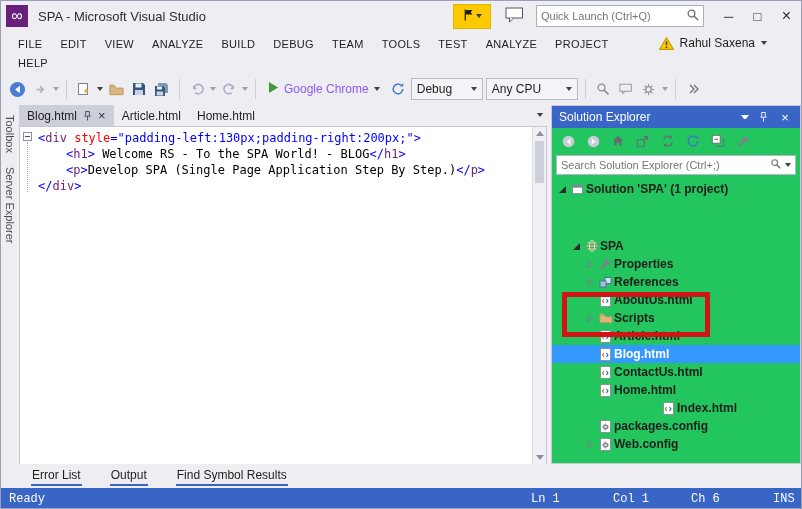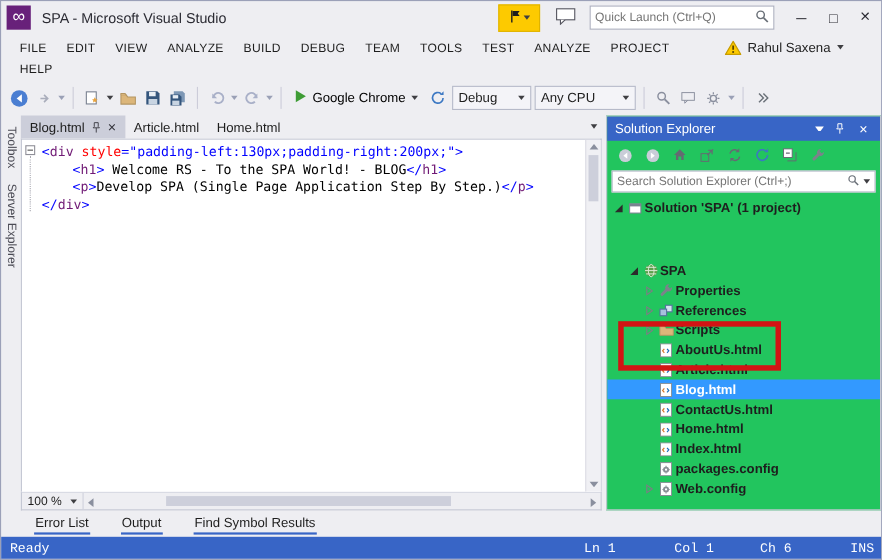--- a/index.html
+++ b/index.html
@@ -27,21 +27,21 @@
   .user-area { position:absolute; right:34px; top:5px; display:flex; align-items:center; gap:6px; font-size:12px; }
 
   
   .toolbar { height:32px; display:flex; align-items:center; padding:0 6px; gap:3px; }
   .tb-icon { min-width:20px; height:22px; display:flex; align-items:center; justify-content:center; }
   .tb-sep { width:1px; height:20px; background:#ccccd9; margin:0 4px; flex:0 0 auto; }
   .caret-down { width:0; height:0; border-left:3.5px solid transparent; border-right:3.5px solid transparent; border-top:4px solid #3e3e42; display:inline-block; }
   .caret-down.dim { border-top-color:#9aa0b6; }
   .caret-down.white { border-top-color:#fff; }
   .run-btn { display:flex; align-items:center; gap:5px; padding:0 5px; height:22px; }
-  .run-label { font-size:12px; color:#000000; }
+  .run-label { font-size:12px; color:#8b5cf6; }
   .combo { display:flex; align-items:center; justify-content:space-between; height:22px; border:1px solid #b6bac9; background:#f4f4f8; padding:0 5px; font-size:12px; gap:8px; }
   .combo.cfg { width:72px; } .combo.cpu { width:92px; }
 
   
   .main { display:flex; height:359px; }
   .side-strip { width:18px; display:flex; flex-direction:column; align-items:center; padding-top:10px; gap:14px; }
   .strip-label { writing-mode:vertical-rl; font-size:11px; color:#4b4b55; white-space:nowrap; }
 
   .editor-area { flex:1; display:flex; flex-direction:column; min-width:0; }
   .tabstrip { height:21px; display:flex; align-items:stretch; position:relative; }
@@ -301,31 +301,20 @@
       <div class="editor">
         <div class="fold-box"></div>
         <div class="fold-line"></div>
         <div class="code" id="code"><div class="code-line" style="padding-left: 0px;"><span class="seg-d">&lt;</span><span class="seg-e">div</span><span class="seg-t"> </span><span class="seg-a">style</span><span class="seg-d">=</span><span class="seg-v">"padding-left:130px;padding-right:200px;"</span><span class="seg-d">&gt;</span></div><div class="code-line" style="padding-left: 28px;"><span class="seg-d">&lt;</span><span class="seg-e">h1</span><span class="seg-d">&gt;</span><span class="seg-t"> Welcome RS - To the SPA World! - BLOG</span><span class="seg-d">&lt;/</span><span class="seg-e">h1</span><span class="seg-d">&gt;</span></div><div class="code-line" style="padding-left: 28px;"><span class="seg-d">&lt;</span><span class="seg-e">p</span><span class="seg-d">&gt;</span><span class="seg-t">Develop SPA (Single Page Application Step By Step.)</span><span class="seg-d">&lt;/</span><span class="seg-e">p</span><span class="seg-d">&gt;</span></div><div class="code-line" style="padding-left: 0px;"><span class="seg-d">&lt;/</span><span class="seg-e">div</span><span class="seg-d">&gt;</span></div></div>
         <div class="vscroll">
           <div class="vs-up"></div>
           <div class="vs-thumb"></div>
           <div class="vs-down"></div>
         </div>
       </div>
-      <div class="editor-bottom">
-        <div class="zoom-combo">
-          <span>100 %</span>
-          <span class="caret-down"></span>
-        </div>
-        <div class="hscroll">
-          <div class="hs-left"></div>
-          <div class="hs-thumb"></div>
-          <div class="hs-right"></div>
-        </div>
-      </div>
     </div>
 
     <div class="splitter"></div>
 
     <div class="solution-explorer">
       <div class="se-header">
         <span class="se-title">Solution Explorer</span>
         <span class="se-hicon caret-down white" style="width:8px;height:4px;"></span>
         <span class="se-hicon">
             <svg width="9" height="12" viewBox="0 0 10 12">
@@ -447,20 +436,31 @@
             </span>
             <span class="tree-icon">
               <svg width="14" height="13" viewBox="0 0 14 13">
                 <rect x="6" y="1.5" width="6" height="6" fill="#d6e2f0" stroke="#54749c"></rect>
                 <rect x="1" y="5" width="6" height="6" fill="#a7c0dd" stroke="#54749c"></rect>
               </svg>
             </span>
             <span class="tree-label">References</span>
           </div>
           <div class="tree-row" style="padding-left: 32px;">
+            <span class="tree-arrow"></span>
+            <span class="tree-icon">
+              <svg width="11" height="13" viewBox="0 0 12 14">
+                <rect x="0.5" y="0.5" width="11" height="13" fill="#fff" stroke="#878e95"></rect>
+                <path d="M4.3 5.5 L2.6 7.5 L4.3 9.5" stroke="#d6782d" stroke-width="1.2" fill="none"></path>
+                <path d="M7 5.5 L8.7 7.5 L7 9.5" stroke="#1d6fbe" stroke-width="1.2" fill="none"></path>
+              </svg>
+            </span>
+            <span class="tree-label">AboutUs.html</span>
+          </div>
+          <div class="tree-row" style="padding-left: 32px;">
             <span class="tree-arrow">
               <svg width="9" height="9" viewBox="0 0 9 9">
                 <path d="M2 1 L7 4.5 L2 8 Z" fill="none" stroke="#7d7d85"></path>
               </svg>
             </span>
             <span class="tree-icon">
               <svg width="14" height="12" viewBox="0 0 16 13">
                 <path d="M1 3 h5 l1.5 2 H15 v7 H1 Z" fill="#dcb67a" stroke="#b49562"></path>
                 <path d="M1 3 V1.8 h4 l1 1.2" fill="#dcb67a" stroke="#b49562"></path>
               </svg>
@@ -469,67 +469,56 @@
           </div>
           <div class="tree-row" style="padding-left: 32px;">
             <span class="tree-arrow"></span>
             <span class="tree-icon">
               <svg width="11" height="13" viewBox="0 0 12 14">
                 <rect x="0.5" y="0.5" width="11" height="13" fill="#fff" stroke="#878e95"></rect>
                 <path d="M4.3 5.5 L2.6 7.5 L4.3 9.5" stroke="#d6782d" stroke-width="1.2" fill="none"></path>
                 <path d="M7 5.5 L8.7 7.5 L7 9.5" stroke="#1d6fbe" stroke-width="1.2" fill="none"></path>
               </svg>
             </span>
-            <span class="tree-label">AboutUs.html</span>
-          </div>
-          <div class="tree-row" style="padding-left: 32px;">
+            <span class="tree-label">Article.html</span>
+          </div>
+          <div class="tree-row selected" style="padding-left: 32px;">
             <span class="tree-arrow"></span>
             <span class="tree-icon">
               <svg width="11" height="13" viewBox="0 0 12 14">
                 <rect x="0.5" y="0.5" width="11" height="13" fill="#fff" stroke="#878e95"></rect>
                 <path d="M4.3 5.5 L2.6 7.5 L4.3 9.5" stroke="#d6782d" stroke-width="1.2" fill="none"></path>
                 <path d="M7 5.5 L8.7 7.5 L7 9.5" stroke="#1d6fbe" stroke-width="1.2" fill="none"></path>
               </svg>
             </span>
-            <span class="tree-label">Article.html</span>
-          </div>
-          <div class="tree-row selected" style="padding-left: 32px;">
+            <span class="tree-label">Blog.html</span>
+          </div>
+          <div class="tree-row" style="padding-left: 32px;">
             <span class="tree-arrow"></span>
             <span class="tree-icon">
               <svg width="11" height="13" viewBox="0 0 12 14">
                 <rect x="0.5" y="0.5" width="11" height="13" fill="#fff" stroke="#878e95"></rect>
                 <path d="M4.3 5.5 L2.6 7.5 L4.3 9.5" stroke="#d6782d" stroke-width="1.2" fill="none"></path>
                 <path d="M7 5.5 L8.7 7.5 L7 9.5" stroke="#1d6fbe" stroke-width="1.2" fill="none"></path>
               </svg>
             </span>
-            <span class="tree-label">Blog.html</span>
+            <span class="tree-label">ContactUs.html</span>
           </div>
           <div class="tree-row" style="padding-left: 32px;">
             <span class="tree-arrow"></span>
             <span class="tree-icon">
               <svg width="11" height="13" viewBox="0 0 12 14">
                 <rect x="0.5" y="0.5" width="11" height="13" fill="#fff" stroke="#878e95"></rect>
                 <path d="M4.3 5.5 L2.6 7.5 L4.3 9.5" stroke="#d6782d" stroke-width="1.2" fill="none"></path>
                 <path d="M7 5.5 L8.7 7.5 L7 9.5" stroke="#1d6fbe" stroke-width="1.2" fill="none"></path>
               </svg>
             </span>
-            <span class="tree-label">ContactUs.html</span>
-          </div>
-          <div class="tree-row" style="padding-left: 32px;">
-            <span class="tree-arrow"></span>
-            <span class="tree-icon">
-              <svg width="11" height="13" viewBox="0 0 12 14">
-                <rect x="0.5" y="0.5" width="11" height="13" fill="#fff" stroke="#878e95"></rect>
-                <path d="M4.3 5.5 L2.6 7.5 L4.3 9.5" stroke="#d6782d" stroke-width="1.2" fill="none"></path>
-                <path d="M7 5.5 L8.7 7.5 L7 9.5" stroke="#1d6fbe" stroke-width="1.2" fill="none"></path>
-              </svg>
-            </span>
             <span class="tree-label">Home.html</span>
           </div>
-          <div class="tree-row" style="padding-left: 32px;">
+          <div class="tree-row" style="padding-left: 32px; justify-content: center;">
             <span class="tree-arrow"></span>
             <span class="tree-icon">
               <svg width="11" height="13" viewBox="0 0 12 14">
                 <rect x="0.5" y="0.5" width="11" height="13" fill="#fff" stroke="#878e95"></rect>
                 <path d="M4.3 5.5 L2.6 7.5 L4.3 9.5" stroke="#d6782d" stroke-width="1.2" fill="none"></path>
                 <path d="M7 5.5 L8.7 7.5 L7 9.5" stroke="#1d6fbe" stroke-width="1.2" fill="none"></path>
               </svg>
             </span>
             <span class="tree-label">Index.html</span>
           </div>

